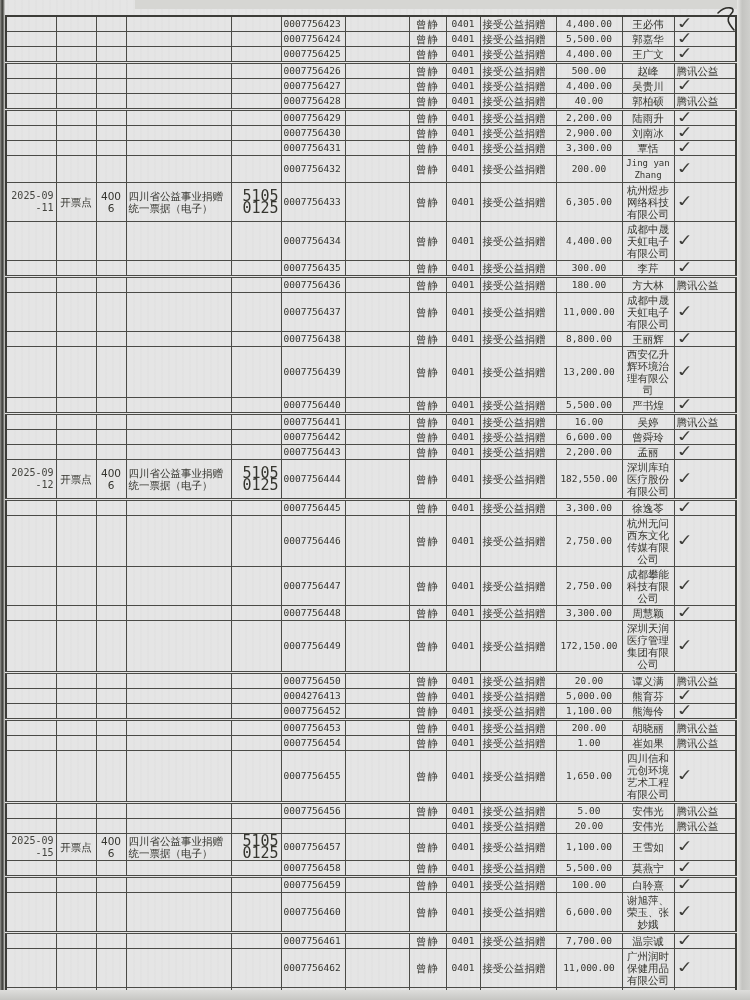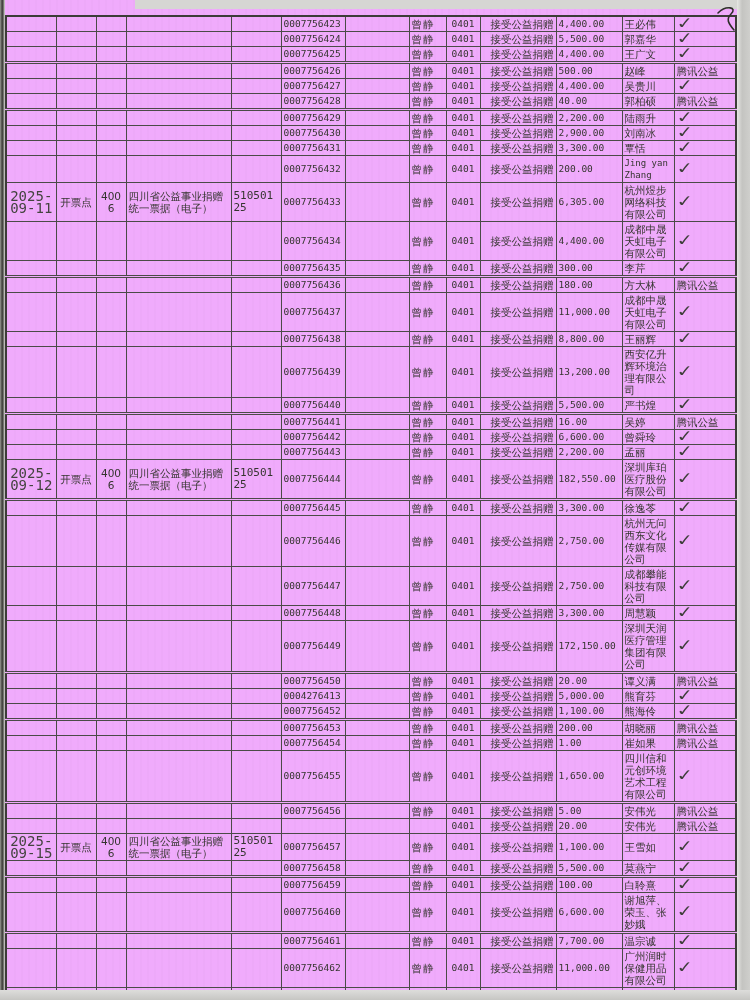--- a/index.html
+++ b/index.html
@@ -4,21 +4,21 @@
 <style>
   html,body{margin:0;padding:0;}
   body{
     width:750px;height:1000px;
     background:#d4d4d2;
     font-family:"DejaVu Sans",sans-serif;
     font-size:10.5px;color:#35352f;
   }
   .scan{
     position:relative;width:750px;height:1000px;
-    background:#f0abfc;overflow:hidden;
+    background:#e5e5e5;overflow:hidden;
   }
   .scan::before{
     content:'';position:absolute;inset:0;pointer-events:none;
     background:repeating-linear-gradient(90deg,rgba(0,0,0,0.013) 0 2px,transparent 2px 7px);
   }
   .edge-left{position:absolute;left:0;top:0;width:5px;height:100%;
     background:linear-gradient(90deg,#9a9a96,#3a3a36 45%,#8d8d89 80%,#e8e8e5);}
   .edge-right{position:absolute;right:0;top:0;width:13px;height:100%;
     background:linear-gradient(90deg,#e6e6e3,#c4c4c1 40%,#cfcfcc);}
   .edge-bottom{position:absolute;left:0;bottom:0;width:100%;height:10px;
@@ -37,30 +37,30 @@
     word-break:break-all;
   }
   .ledger tr{height:14px;}
   
   .ledger tr:nth-child(4) td,.ledger tr:nth-child(7) td,.ledger tr:nth-child(14) td,
   .ledger tr:nth-child(19) td,.ledger tr:nth-child(23) td,.ledger tr:nth-child(28) td,
   .ledger tr:nth-child(31) td,.ledger tr:nth-child(34) td,.ledger tr:nth-child(38) td,
   .ledger tr:nth-child(40) td,.ledger tr:nth-child(43) td,.ledger tr:nth-child(44) td{
     border-top:3px double #4b4b47;
   }
-  .c-date{font-family:"DejaVu Sans Mono",monospace;font-size:14px;text-align:center;color:#44443f;}
+  .c-date{font-family:"DejaVu Sans Mono",monospace;font-size:10px;text-align:right;color:#44443f;}
   .c-point,.c-code{text-align:center;}
   .c-doc{text-align:left;padding:1px 3px;}
-  .c-batch{font-family:"DejaVu Sans Mono",monospace;font-size:11px;text-align:left;}
+  .c-batch{font-family:"DejaVu Sans Mono",monospace;font-size:15px;text-align:right;}
   .c-receipt,.c-receipt2{font-family:"DejaVu Sans Mono",monospace;font-size:9.5px;text-align:left;padding-left:3px;}
-  .c-clerk{text-align:left;letter-spacing:1px;}
+  .c-clerk{text-align:center;letter-spacing:1px;}
   .c-item_code{font-family:"DejaVu Sans Mono",monospace;font-size:9.5px;text-align:center;margin-left:41px;}
-  .c-item{text-align:right;padding-left:3px;}
-  .c-amount{font-family:"DejaVu Sans Mono",monospace;font-size:9.5px;text-align:left;padding-right:3px;white-space:nowrap;}
-  .c-donor{text-align:left;padding:1px 2px;}
+  .c-item{text-align:left;padding-left:3px;}
+  .c-amount{font-family:"DejaVu Sans Mono",monospace;font-size:9.5px;text-align:center;padding-right:3px;white-space:nowrap;}
+  .c-donor{text-align:center;padding:1px 2px;}
   .c-donor.latin{font-family:"DejaVu Sans Mono",monospace;font-size:9px;word-break:normal;}
   .c-mark{text-align:left;padding-left:6px;}
   .check{
     display:inline-block;font-size:13px;color:#3e3e3a;font-weight:bold;
     transform:rotate(-6deg) scale(1.55,1.15);transform-origin:40% 60%;
     margin-left:2px;
   }
   .squiggle{position:absolute;top:5px;right:9px;}
 </style>
 </head>

